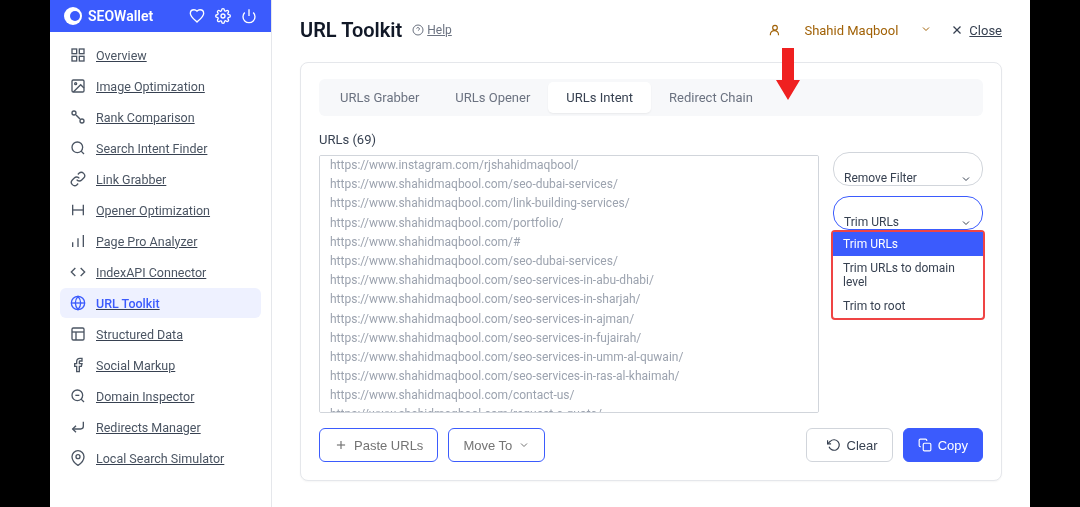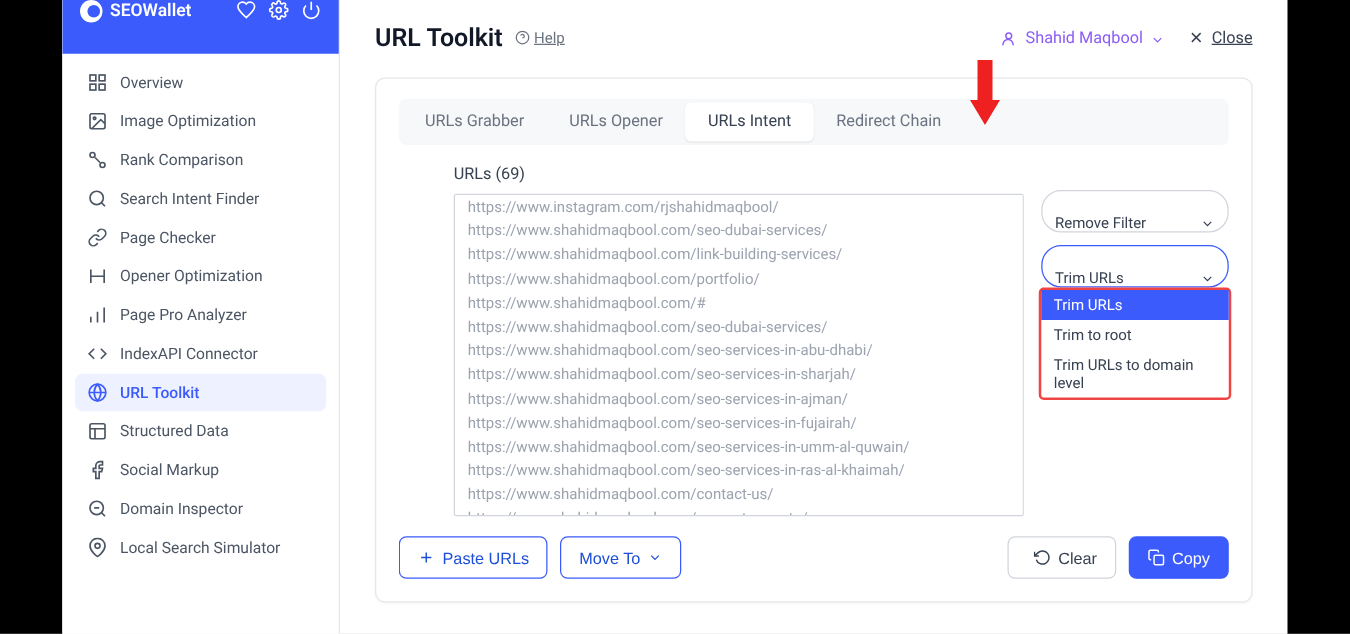--- a/index.html
+++ b/index.html
@@ -3,63 +3,63 @@
   <meta charset="utf-8">
   <style>
     * { box-sizing: border-box; margin: 0; padding: 0; }
     body { font-family: -apple-system, BlinkMacSystemFont, 'Segoe UI', Roboto, sans-serif; font-size: 13px; color: #374151; background: #000; display: flex; justify-content: center; }
     .app { width: 1080px; height: 507px; background: #f8f9fb; display: flex; position: relative; margin: 0 auto; }
     .black-bar-left, .black-bar-right { width: 50px; background: #000; flex-shrink: 0; }
     .content-wrap { flex: 1; display: flex; background: #fff; }
     
     
     .sidebar { width: 222px; background: #fff; border-right: 1px solid #e5e7eb; flex-shrink: 0; display: flex; flex-direction: column; }
-    .logo-bar { height: 43px; background: #3b5bfd; display: flex; align-items: flex-start; padding: 0 14px; color: #fff; }
+    .logo-bar { height: 32px; background: #3b5bfd; display: flex; align-items: center; padding: 0 14px; color: #fff; }
     .logo { display: flex; align-items: center; gap: 6px; font-weight: 600; font-size: 14px; }
     .logo-icon { width: 18px; height: 18px; border-radius: 50%; background: #fff; position: relative; }
     .logo-icon::after { content: ''; position: absolute; width: 10px; height: 10px; background: #3b5bfd; border-radius: 50%; top: 4px; left: 6px; }
     .logo-actions { margin-left: auto; display: flex; gap: 10px; }
     .logo-actions svg { width: 16px; height: 16px; cursor: pointer; }
-    .nav { padding: 8px 10px; overflow-y: auto; flex: 1; }
+    .nav { padding: 8px 10px; overflow-y: auto; flex: 1; text-decoration: underline; }
     .nav-item { display: flex; align-items: center; gap: 10px; padding: 7px 10px; border-radius: 6px; cursor: pointer; color: #4b5563; margin-bottom: 1px; font-size: 12.5px; }
     .nav-item.active { background: #eef1ff; color: #3b5bfd; font-weight: 500; }
     .nav-item .nav-icon { width: 16px; height: 16px; display: flex; align-items: center; justify-content: center; flex-shrink: 0; }
     
     
     .main { flex: 1; padding: 18px 28px; overflow-y: auto; position: relative; }
     .header { display: flex; align-items: center; margin-bottom: 20px; }
     .page-title { font-size: 20px; font-weight: 600; color: #111827; }
     .help-link { margin-left: 10px; font-size: 12px; color: #6b7280; display: flex; align-items: center; gap: 3px; text-decoration: underline; cursor: pointer; }
     .header-right { margin-left: auto; display: flex; align-items: center; gap: 18px; }
-    .user-menu { display: flex; align-items: flex-end; gap: 6px; font-size: 13px; color: #8b5cf6; cursor: pointer; }
+    .user-menu { display: flex; align-items: flex-start; gap: 22px; font-size: 13px; color: #a16207; cursor: pointer; }
     .close-btn { display: flex; align-items: flex-start; gap: 5px; font-size: 13px; cursor: pointer; text-decoration: underline; }
     
     .card { background: #fff; border: 1px solid #e5e7eb; border-radius: 8px; padding: 16px 18px 18px; box-shadow: 0 1px 2px rgba(0,0,0,0.04); }
     .tabs { display: flex; gap: 0; background: #f7f8fa; border-radius: 6px; padding: 3px; margin-bottom: 16px; align-items: flex-end; }
     .tab { padding: 8px 18px; font-size: 13px; color: #6b7280; cursor: pointer; border-radius: 5px; }
     .tab.active { background: #fff; color: #374151; box-shadow: 0 1px 2px rgba(0,0,0,0.06); }
     
     .content-row { display: flex; gap: 14px; }
-    .url-col { flex: 1; margin-left: 44px; }
+    .url-col { flex: 1; }
     .filter-col { width: 150px; display: flex; flex-direction: column; gap: 10px; padding-top: 20px; }
     .url-label { font-size: 13px; margin-bottom: 8px; color: #374151; }
     .url-box { width: 100%; height: 258px; border: 1px solid #d1d5db; border-radius: 2px; padding: 0 10px; font-family: inherit; font-size: 12px; color: #9ca3af; line-height: 1.6; resize: none; overflow-y: scroll; }
     .url-box::-webkit-scrollbar { width: 8px; }
     .url-box::-webkit-scrollbar-thumb { background: #cbd5e1; border-radius: 4px; }
     .url-box::-webkit-scrollbar-track { background: #f1f5f9; }
     
     .select-btn { width: 100%; height: 34px; border: 1px solid #d1d5db; border-radius: 16px; background: #fff; display: flex; align-items: flex-end; justify-content: space-between; padding: 0 10px; font-size: 12px; color: #374151; cursor: pointer; }
     .select-box { position: relative; }
     .select-box.open .select-btn { border-color: #3b5bfd; }
     .dropdown { position: absolute; top: 34px; left: -2px; right: -2px; border: 2.5px solid #ef4444; background: #fff; z-index: 10; border-radius: 4px; }
     .dropdown-item { padding: 5px 10px; font-size: 12px; cursor: pointer; color: #374151; }
     .dropdown-item.selected { background: #3b5bfd; color: #fff; }
     
     .action-row { display: flex; gap: 10px; margin-top: 12px; align-items: center; }
-    .btn { height: 34px; padding: 0 14px; border-radius: 6px; border: 1px solid #3b5bfd; background: #fff; color: #1d4ed8; font-size: 13px; display: flex; align-items: center; gap: 6px; cursor: pointer; font-weight: 500; }
+    .btn { height: 34px; padding: 0 14px; border-radius: 6px; border: 1px solid #3b5bfd; background: #fff; color: #737373; font-size: 13px; display: flex; align-items: center; gap: 6px; cursor: pointer; font-weight: 500; }
     .btn.primary { background: #3b5bfd; color: #fff; }
     .btn.plain { border-color: #d1d5db; color: #374151; padding-left: 20px; }
     .spacer { flex: 1; }
     
     
     .arrow { position: absolute; top: 48px; left: 498px; z-index: 20; pointer-events: none; }
     
     svg { display: block; }
   </style>
 </head>
@@ -134,21 +134,21 @@
             </span>
             <span>Search Intent Finder</span>
           </div>
           <div class="nav-item">
             <span class="nav-icon">
               <svg viewBox="0 0 24 24" width="16" height="16" fill="none" stroke="currentColor" stroke-width="2">
                 <path d="M10 13a5 5 0 007.54.54l3-3a5 5 0 00-7.07-7.07l-1.72 1.71"></path>
                 <path d="M14 11a5 5 0 00-7.54-.54l-3 3a5 5 0 007.07 7.07l1.71-1.71"></path>
               </svg>
             </span>
-            <span>Page Checker</span>
+            <span>Link Grabber</span>
           </div>
           <div class="nav-item">
             <span class="nav-icon">
               <svg viewBox="0 0 24 24" width="16" height="16" fill="none" stroke="currentColor" stroke-width="2">
                 <line x1="4" y1="4" x2="4" y2="20"></line>
                 <line x1="20" y1="4" x2="20" y2="20"></line>
                 <line x1="4" y1="12" x2="20" y2="12"></line>
               </svg>
             </span>
             <span>Opener Optimization</span>
@@ -202,20 +202,29 @@
           </div>
           <div class="nav-item">
             <span class="nav-icon">
               <svg viewBox="0 0 24 24" width="16" height="16" fill="none" stroke="currentColor" stroke-width="2">
                 <circle cx="11" cy="11" r="8"></circle>
                 <line x1="21" y1="21" x2="16.65" y2="16.65"></line>
                 <line x1="8" y1="11" x2="14" y2="11"></line>
               </svg>
             </span>
             <span>Domain Inspector</span>
+          </div>
+          <div class="nav-item">
+            <span class="nav-icon">
+              <svg viewBox="0 0 24 24" width="16" height="16" fill="none" stroke="currentColor" stroke-width="2">
+                <polyline points="9 10 4 15 9 20"></polyline>
+                <path d="M20 4v7a4 4 0 01-4 4H4"></path>
+              </svg>
+            </span>
+            <span>Redirects Manager</span>
           </div>
           <div class="nav-item">
             <span class="nav-icon">
               <svg viewBox="0 0 24 24" width="16" height="16" fill="none" stroke="currentColor" stroke-width="2">
                 <path d="M21 10c0 7-9 13-9 13s-9-6-9-13a9 9 0 0118 0z"></path>
                 <circle cx="12" cy="10" r="3"></circle>
               </svg>
             </span>
             <span>Local Search Simulator</span>
           </div>
@@ -296,22 +305,22 @@
             </div>
             <div class="select-box open">
               <div class="select-btn">
                 <span>Trim URLs</span>
                 <svg width="12" height="12" viewBox="0 0 24 24" fill="none" stroke="currentColor" stroke-width="2">
                     <polyline points="6 9 12 15 18 9"></polyline>
                   </svg>
               </div>
               <div class="dropdown" id="trim-dropdown">
                   <div class="dropdown-item selected">Trim URLs</div>
+                  <div class="dropdown-item">Trim URLs to domain level</div>
                   <div class="dropdown-item">Trim to root</div>
-                  <div class="dropdown-item">Trim URLs to domain level</div>
                 </div>
             </div>
           </div>
         </div>
 
         <div class="action-row">
           <button class="btn">
             <svg width="14" height="14" viewBox="0 0 24 24" fill="none" stroke="currentColor" stroke-width="2">
                 <line x1="12" y1="5" x2="12" y2="19"></line>
                 <line x1="5" y1="12" x2="19" y2="12"></line>

